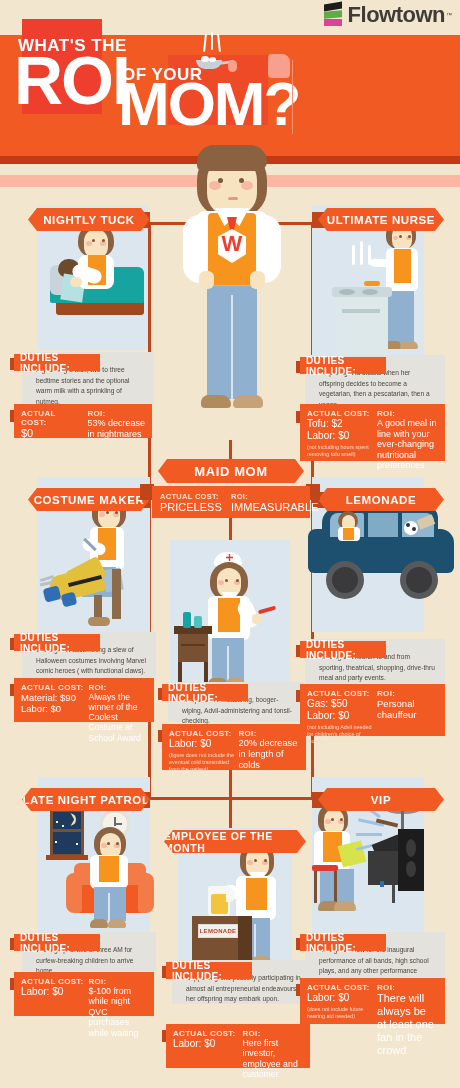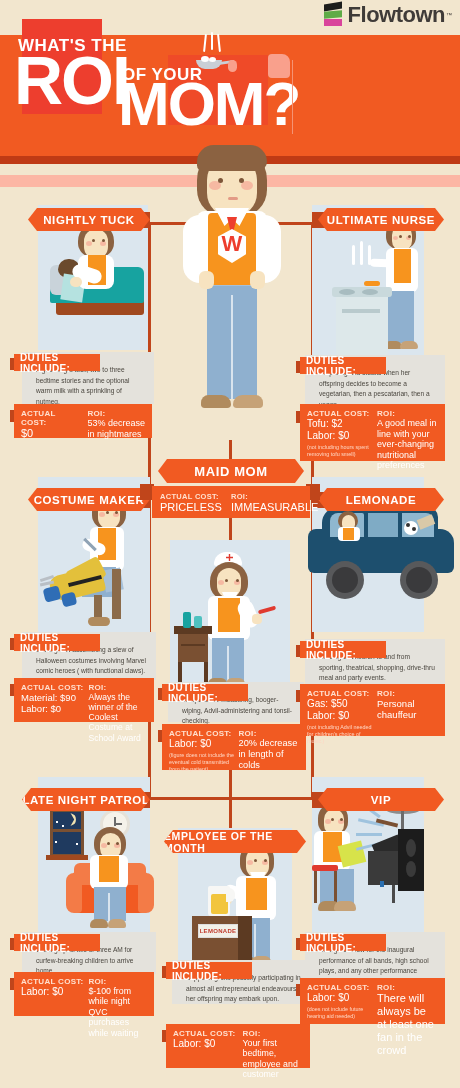--- a/index.html
+++ b/index.html
@@ -554,18 +554,18 @@
   <div class="duties-label" style="left:166px;top:962px;width:86px;">DUTIES INCLUDE:</div>
   <div class="cost-tab" style="left:162px;top:1030px;"></div>
   <div class="cost-box" style="left:166px;top:1024px;width:144px;height:44px;">
     <div class="cost-cols">
       <div class="cost-col-l">
         <div class="kh">ACTUAL COST:</div>
         <div class="kv" style="font-size:10px">Labor: $0</div>
       </div>
       <div class="cost-col-r">
         <div class="kh">ROI:</div>
-        <div class="kv" style="font-size:8.8px">Your first bedtime, employee and customer</div>
+        <div class="kv" style="font-size:8.8px">Here first investor, employee and customer</div>
       </div>
     </div>
   </div>
 
 </div>
 
 </body></html>

